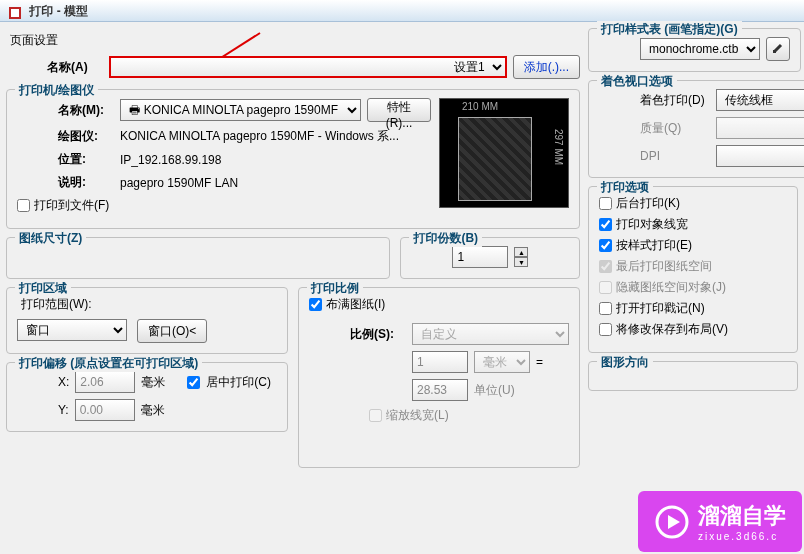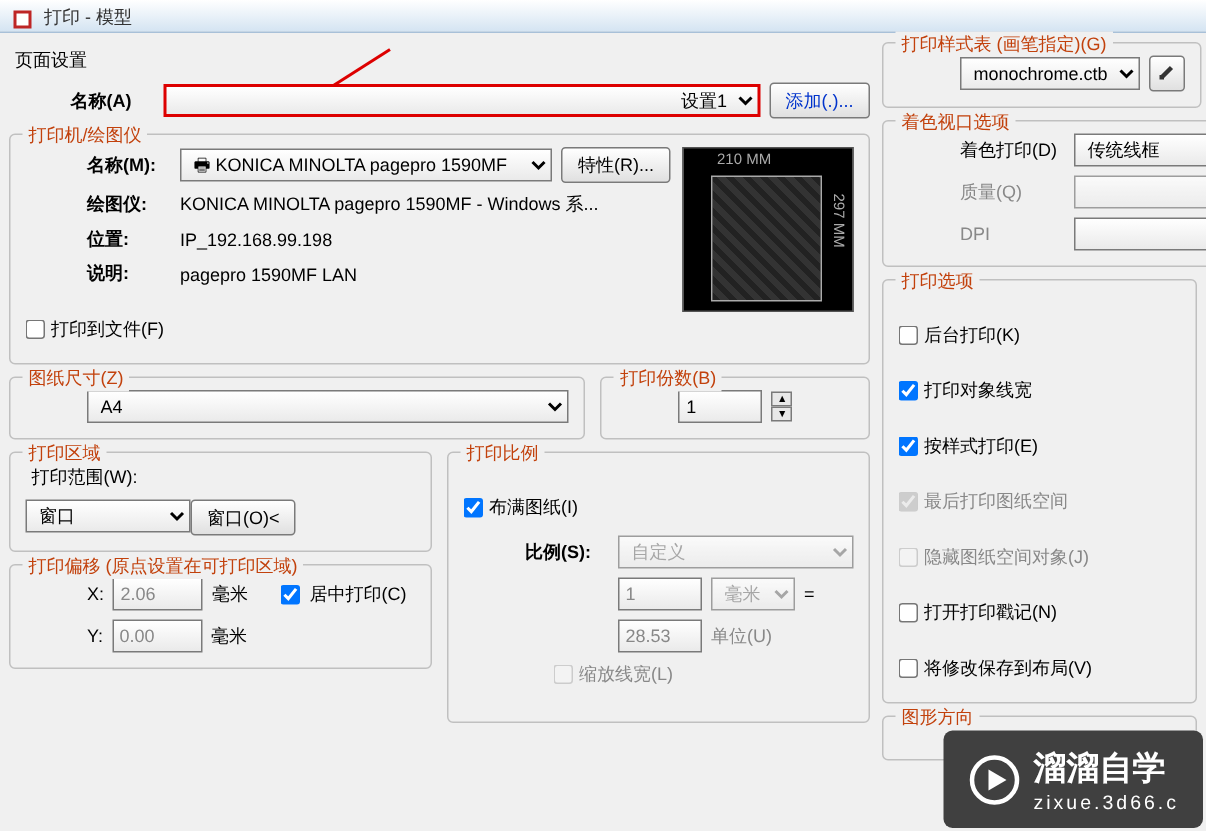--- a/index.html
+++ b/index.html
@@ -1,51 +1,51 @@
 <!DOCTYPE html>
 <html><head>
 <meta charset="utf-8">
 <style>
 * { box-sizing: border-box; margin: 0; padding: 0; font-family: "Microsoft YaHei", SimSun, Arial, sans-serif; font-size: 12px; }
 body { background: #f0f0f0; width: 804px; height: 554px; overflow: hidden; }
-.titlebar { background: linear-gradient(#fff, #d4e4f2); height: 22px; line-height: 22px; padding-left: 8px; color: #333; border-bottom: 1px solid #a8c0d8; }
+.titlebar { background: linear-gradient(#fff, #d4e4f2); height: 22px; line-height: 22px; padding-left: 8px; color: #333; border-bottom: 1px solid #a8c0d8; font-weight: bold; }
 .titlebar .icon { display: inline-block; width: 14px; height: 14px; vertical-align: middle; margin-right: 4px; }
 .content { display: flex; padding: 6px; gap: 8px; }
 .left { flex: 1; }
 .right { width: 210px; }
 fieldset { border: 1px solid #c0c0c0; border-radius: 4px; padding: 8px 10px 10px; margin-bottom: 8px; position: relative; }
-fieldset > legend, .grouplabel { position: absolute; top: -8px; left: 8px; background: #f0f0f0; padding: 0 4px; color: #c2410c; }
+fieldset > legend, .grouplabel { position: absolute; top: -8px; left: 8px; background: #f0f0f0; padding: 0 4px; color: #0c4a6e; font-weight: bold; }
 .grouplabel-flat { padding-left: 4px; margin-bottom: 6px; }
 .row { display: flex; align-items: center; margin-bottom: 6px; gap: 6px; padding-left: 41px; }
 .row:last-child { margin-bottom: 0; }
 .label { min-width: 56px; font-weight: bold; }
 select, input[type=text] { height: 22px; border: 1px solid #7a7a7a; background: linear-gradient(#fff, #eaeaea); padding: 0 4px; font-size: 12px; }
 .wide { flex: 1; }
 .btn { height: 24px; border: 1px solid #7a7a7a; background: linear-gradient(#fff, #e0e0e0); border-radius: 3px; padding: 0 10px; cursor: pointer; }
 .btn.blue { color: #0033cc; }
-.preview { width: 114px; height: 110px; background: #000; border: 1px solid #555; position: relative; margin-left: auto; }
+.preview { width: 130px; height: 110px; background: #000; border: 1px solid #555; position: relative; margin-left: auto; }
 .preview-inner { position: absolute; left: 18px; top: 18px; width: 74px; height: 84px; border: 1px solid #aaa; background: repeating-linear-gradient(45deg,#222,#222 4px,#333 4px,#333 8px); }
 .preview .dimw { position: absolute; top: 2px; left: 22px; color: #aaa; font-size: 10px; }
 .preview .dimh { position: absolute; right: 4px; top: 30px; color: #aaa; font-size: 10px; writing-mode: vertical-rl; }
 .arrow-svg { position: absolute; }
 .cols2 { display: flex; gap: 10px; }
 .col { flex: 1; }
-.checkbox { display: flex; align-items: center; gap: 4px; margin-bottom: 4px; margin-top: 20px; }
+.checkbox { display: flex; align-items: center; gap: 4px; margin-bottom: 4px; }
 .checkbox input[type=checkbox] { width: 13px; height: 13px; }
 .disabled { color: #888; }
 .small { width: 60px; }
 .tiny { width: 56px; }
-.watermark { position: absolute; right: 2px; bottom: 2px; background: #404040; color: #fff; padding: 10px 16px; border-radius: 6px; display: flex; align-items: center; gap: 8px; }
+.watermark { position: absolute; right: 2px; bottom: 2px; background: #d946ef; color: #fff; padding: 10px 16px; border-radius: 6px; display: flex; align-items: center; gap: 8px; }
 .watermark .bigtext { font-size: 22px; font-weight: bold; }
-.watermark .subtext { font-size: 13px; letter-spacing: 2px; }
+.watermark .subtext { font-size: 10px; letter-spacing: 2px; }
 .redbox { border: 2px solid #d00; text-align: right; }
 .page-settings { position: relative; border-top: none; border-left: none; border-right: none; border-bottom: none; padding: 4px 0 10px; }
 .spinner { display: inline-flex; flex-direction: column; }
 .spinner button { width: 14px; height: 10px; font-size: 7px; line-height: 7px; border: 1px solid #7a7a7a; background: #e8e8e8; padding: 0; }
-.printarea-inner { display:flex; }
+.printarea-inner { display:flex; gap:10px; }
 </style>
 </head>
 <body>
 
 <div class="titlebar">
   <span class="icon">
     <svg viewBox="0 0 14 14">
         <rect x="1" y="1" width="12" height="12" fill="#be2525"></rect>
         <rect x="3" y="3" width="8" height="8" fill="#fff"></rect>
       </svg>
@@ -104,25 +104,20 @@
           <div class="dimw">210  MM</div>
           <div class="dimh">297  MM</div>
           <div class="preview-inner"></div>
         </div>
       </div>
     </fieldset>
 
     <div class="cols2">
       <fieldset style="flex:2.3">
         <span class="grouplabel">图纸尺寸(Z)</span>
-        <div class="row">
-          <select class="wide">
-            <option>A4</option>
-          </select>
-        </div>
       </fieldset>
       <fieldset style="flex:1">
         <span class="grouplabel">打印份数(B)</span>
         <div class="row">
           <input type="text" class="tiny" value="1" style="">
           <span class="spinner">
             <button>▲</button>
             <button>▼</button>
           </span>
         </div>

